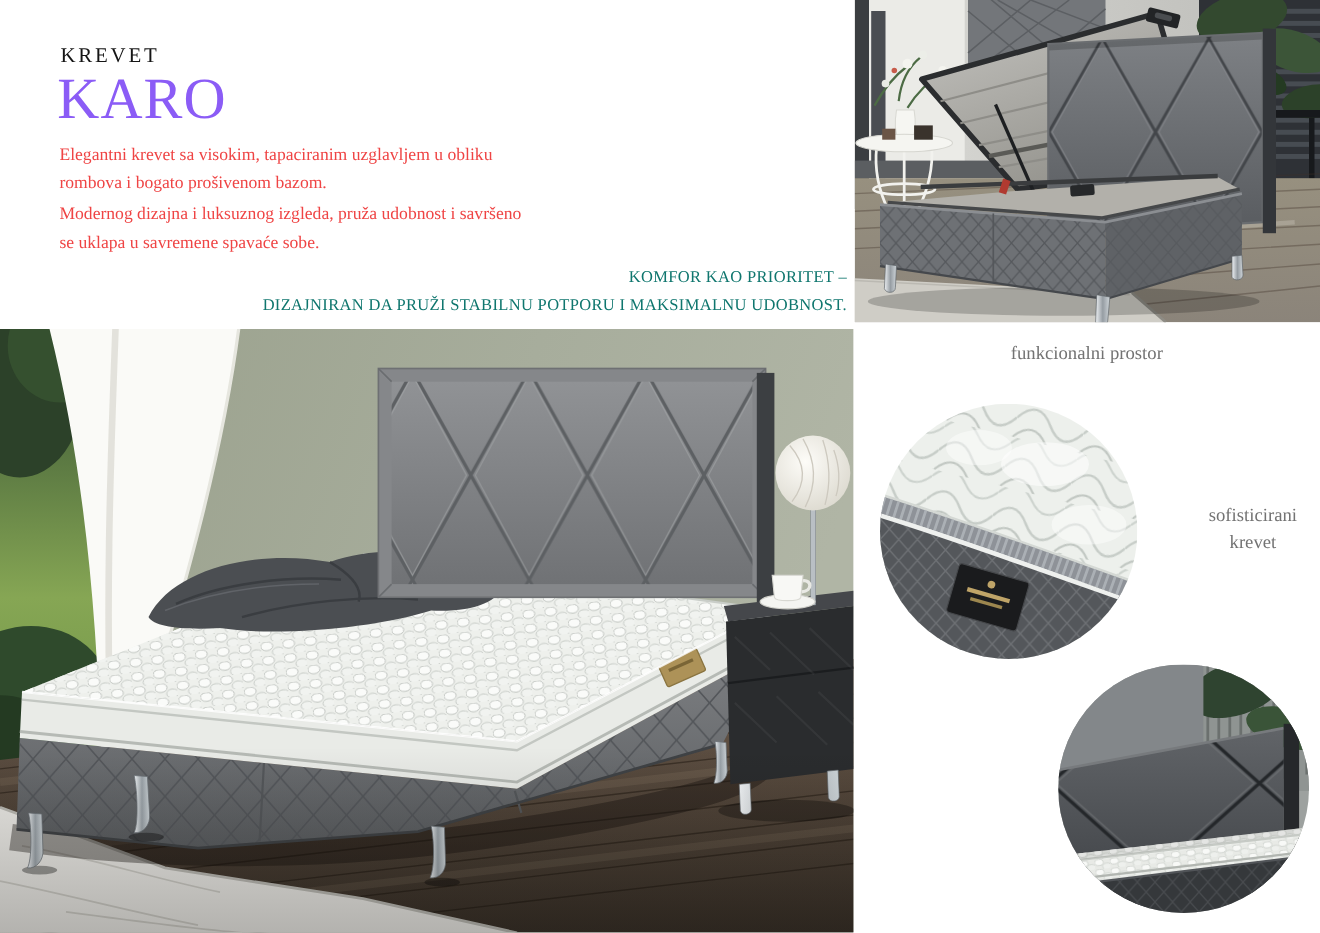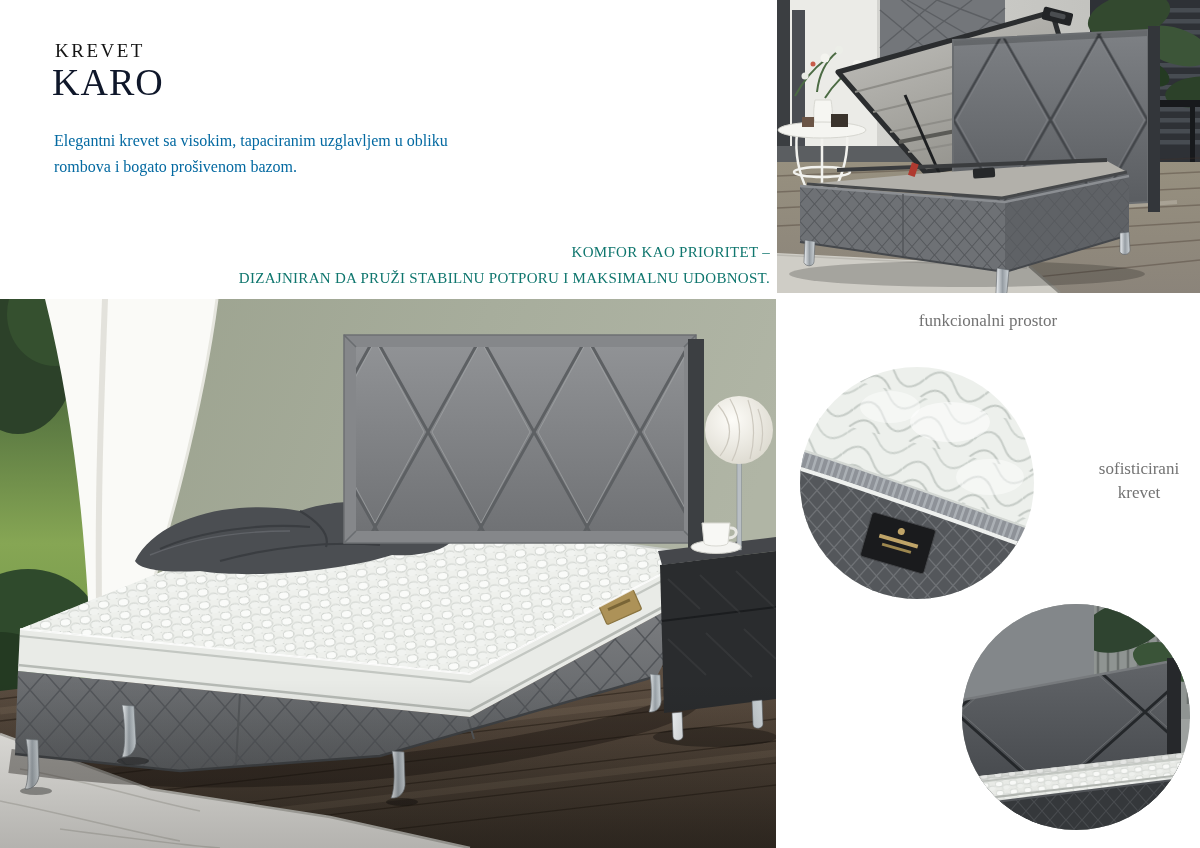--- a/index.html
+++ b/index.html
@@ -1,22 +1,22 @@
 <!DOCTYPE html>
 <html><head>
 <meta charset="utf-8">
 <style>
   html,body{margin:0;padding:0;background:#ffffff;}
   .page{position:relative;width:1200px;height:848px;background:#ffffff;overflow:hidden;
         font-family:Liberation Serif, serif;color:#1d1d1d;}
   .abs{position:absolute;}
   
   .eyebrow{left:55px;top:40px;font-size:19px;letter-spacing:2.5px;font-weight:500;color:#151515;}
-  .title{left:52px;top:60px;font-size:38px;letter-spacing:1px;font-weight:400;color:#0f172a;}
-  .para{left:54px;width:520px;font-size:16px;line-height:26px;color:#0369a1;}
+  .title{left:52px;top:60px;font-size:53px;letter-spacing:1px;font-weight:400;color:#8b5cf6;}
+  .para{left:54px;width:520px;font-size:16px;line-height:26px;color:#ef4444;}
   .para-1{top:128px;}
   .para-2{top:182px;}
   .callout{left:170px;top:240px;width:600px;text-align:right;font-size:15px;line-height:25.5px;
            letter-spacing:.3px;color:#0f766e;}
   
   .hero-photo{left:0;top:299px;width:776px;height:549px;}
   .storage-photo{left:777px;top:0;width:423px;height:293px;}
   .circle{border-radius:50%;overflow:hidden;}
   .circle-1{left:800px;top:367px;width:234px;height:232px;}
   .circle-2{left:962px;top:604px;width:228px;height:226px;}
@@ -32,20 +32,24 @@
 
 <div class="page">
 
   <div class="abs eyebrow">KREVET</div>
   <div class="abs title">KARO</div>
 
   <div class="abs para para-1">
     <div>Elegantni krevet sa visokim, tapaciranim uzglavljem u obliku</div>
     <div>rombova i bogato prošivenom bazom.</div>
   </div>
+  <div class="abs para para-2">
+    <div>Modernog dizajna i luksuznog izgleda, pruža udobnost i savršeno</div>
+    <div>se uklapa u savremene spavaće sobe.</div>
+  </div>
 
   <div class="abs callout">
     <div>KOMFOR KAO PRIORITET –</div>
     <div>DIZAJNIRAN DA PRUŽI STABILNU POTPORU I MAKSIMALNU UDOBNOST.</div>
   </div>
 
   <div class="abs storage-photo">
   <svg viewBox="0 0 423 293" preserveAspectRatio="none">
     <defs>
       <linearGradient id="wall2G" x1="0" y1="0" x2="1" y2="0">

